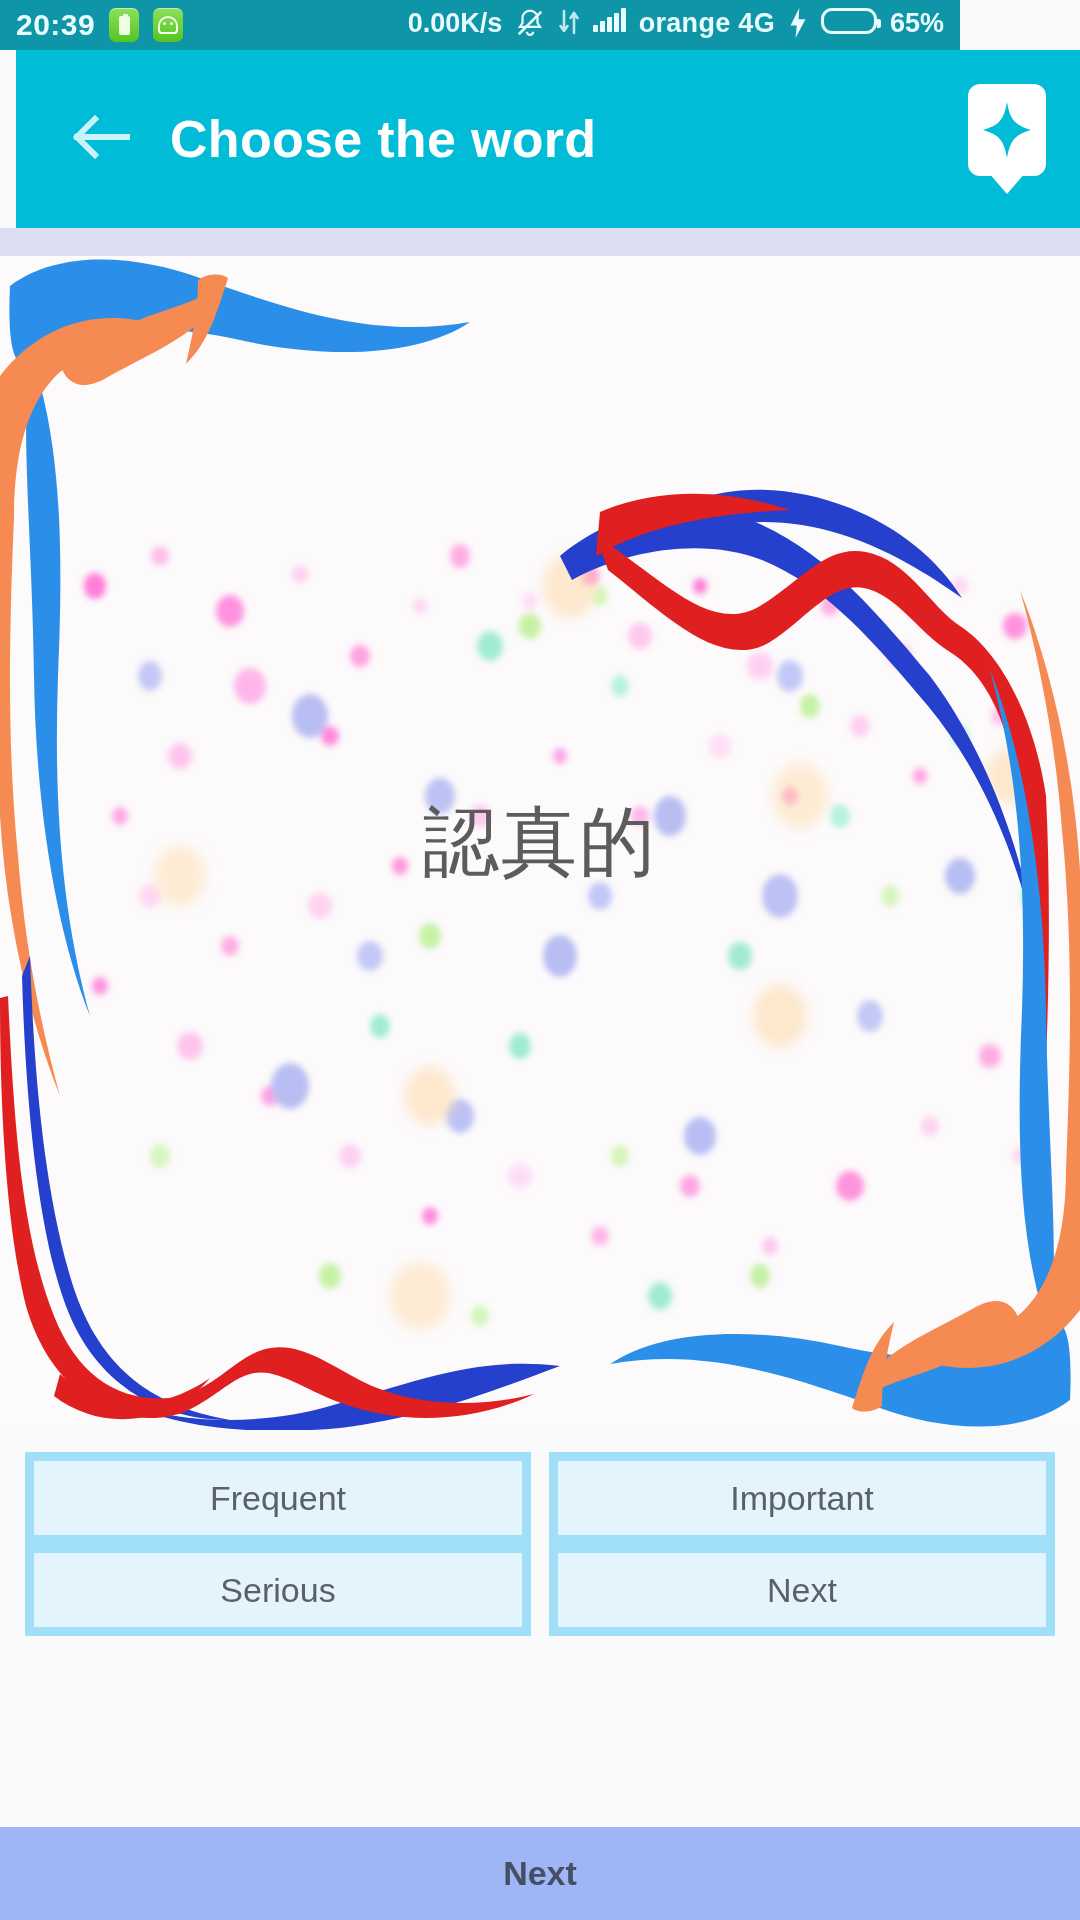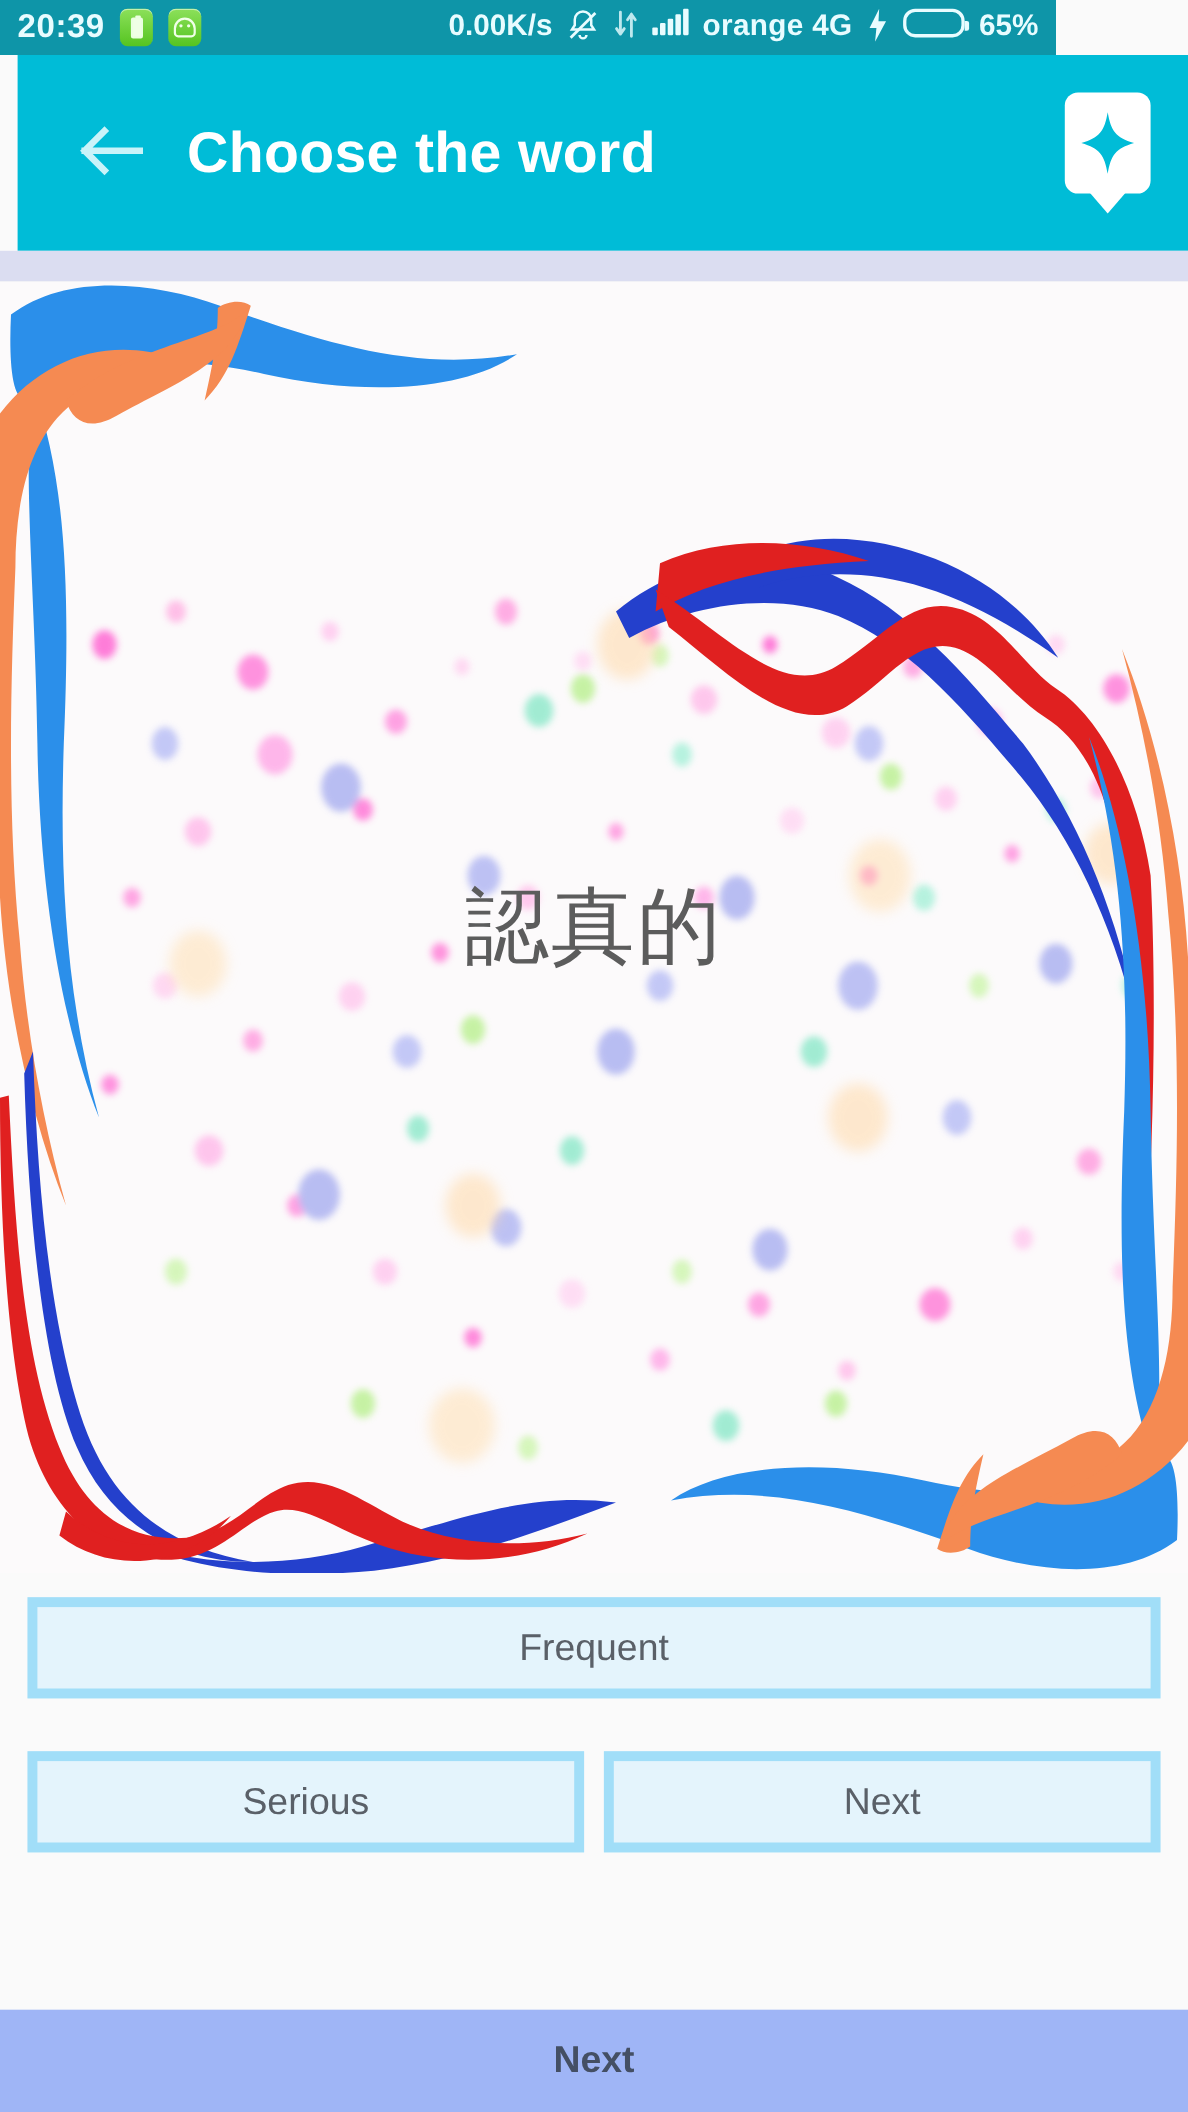--- a/index.html
+++ b/index.html
@@ -137,21 +137,21 @@
     letter-spacing:2px;
   }
 
   
   #answers {
     position:absolute; top:1430px; left:0;
     width:1080px; height:390px;
     background:#FAFAFA;
     padding:22px 25px 0 25px;
   }
-  .answer-row { display:flex; gap:18px; margin-bottom:48px; }
+  .answer-row { display:flex; gap:18px; }
   .answer-button {
     flex:1; height:92px;
     background:#E4F4FC;
     border:9px solid #A1DEF8;
     display:flex; align-items:center; justify-content:center;
     font-size:34px; color:#5A6068;
   }
 
   
   #next-button {
@@ -372,20 +372,21 @@
       <path d="M1020 1066 C960 1118 880 1120 854 1150 C868 1100 920 1082 974 1052 C998 1038 1014 1046 1020 1066 Z" fill="#F58A52"></path>
     </svg>
 
     <div id="word-text">認真的</div>
   </div>
 </div>
 
 <div id="answers">
   <div class="answer-row">
     <div class="answer-button">Frequent</div>
+    <div class="answer-button">Important</div>
   </div>
   <div class="answer-row">
     <div class="answer-button">Serious</div>
     <div class="answer-button">Next</div>
   </div>
 </div>
 
 <div id="next-button">Next</div>
 
 </body></html>

